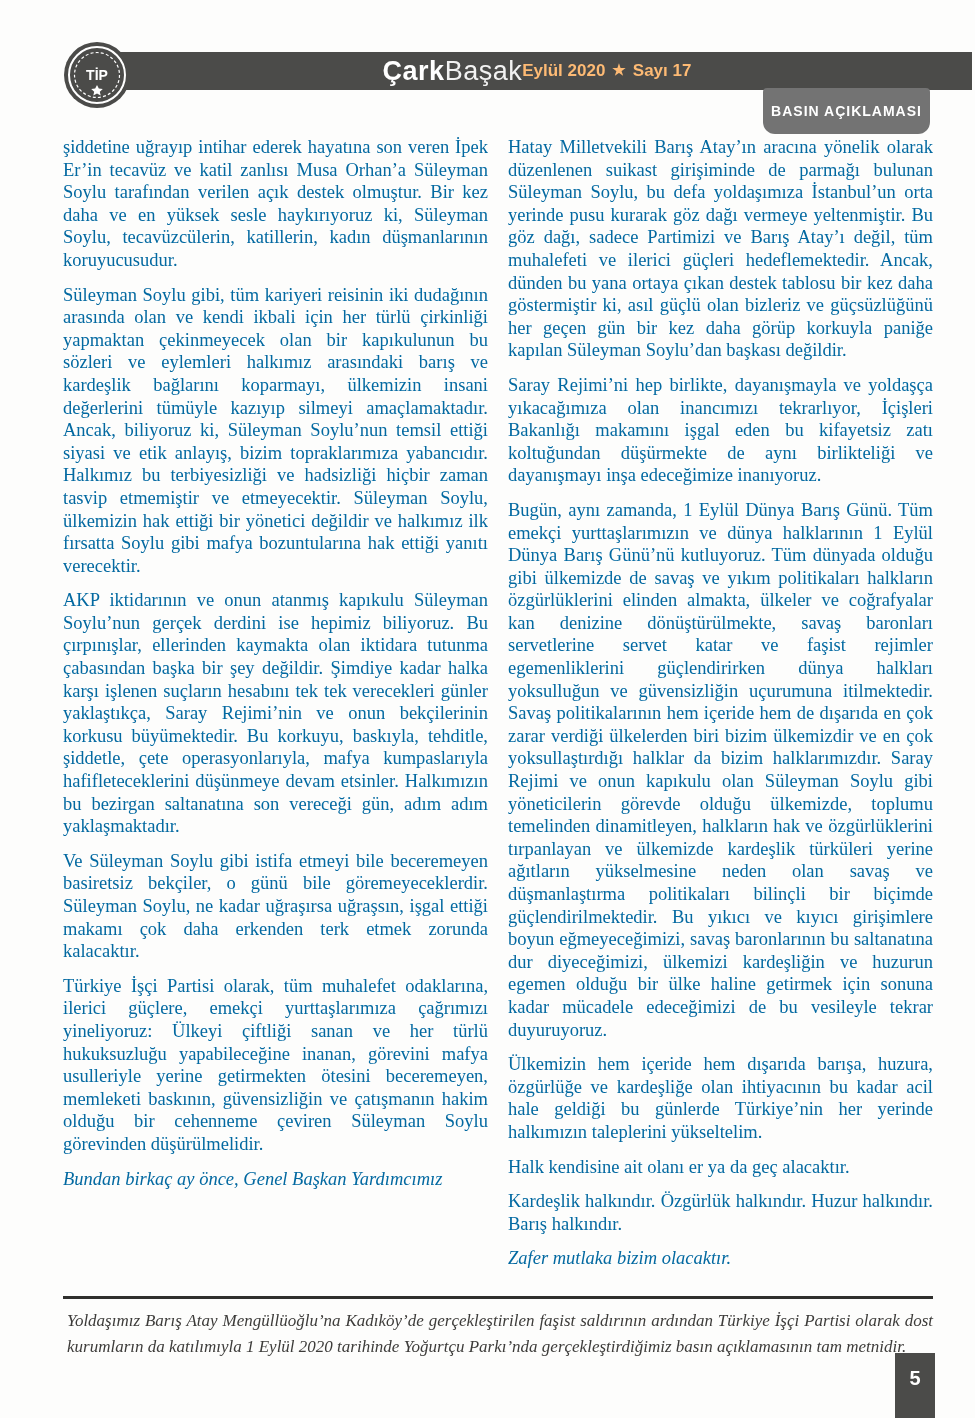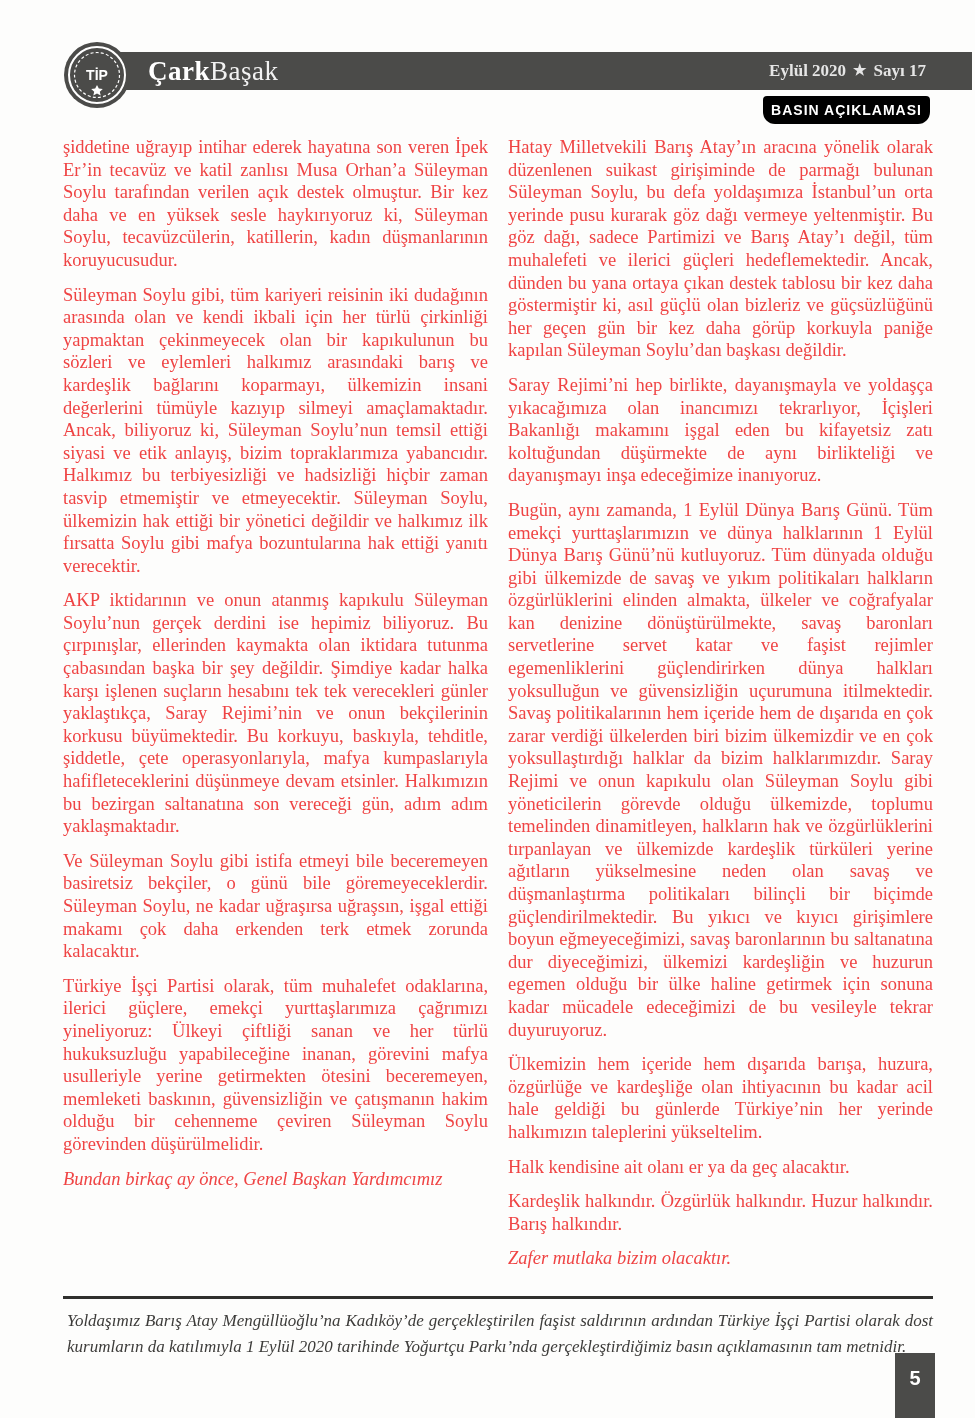--- a/index.html
+++ b/index.html
@@ -17,76 +17,76 @@
   }
 
   
   .header-bar {
     position: absolute;
     left: 90px; top: 52px;
     width: 882px; height: 38px;
     background: #4b4b49;
     display: flex;
     align-items: center;
-    justify-content: space-between;
-    font-family: Liberation Serif, serif;
+    justify-content: center;
+    font-family: Liberation Sans, sans-serif;
   }
   .brand {
     padding-left: 58px;
     color: #ffffff;
     font-size: 27px;
     letter-spacing: 0.5px;
     white-space: nowrap;
   }
   .brand .bold { font-weight: bold; }
   .brand .light { font-weight: normal; color: #f2f2f2; }
   .issue-line {
     padding-right: 46px;
-    color: #e5e5e5;
+    color: #fdba74;
     font-size: 17px;
     font-weight: bold;
     display: flex;
     align-items: center;
     gap: 7px;
     white-space: nowrap;
   }
   .issue-line .star { font-size: 15px; position: relative; top: -1px; }
 
   .logo-wrap {
     position: absolute;
     left: 64px; top: 42px;
     width: 66px; height: 66px;
   }
   .badge {
     position: absolute;
-    top: 96px;
+    top: 88px;
     left: 763px;
     width: 167px;
-    height: 28px;
-    background: #000000;
+    height: 46px;
+    background: #737373;
     border-radius: 4px 4px 12px 12px;
     color: #ffffff;
     font-family: "Liberation Sans", sans-serif;
     font-size: 14px;
     font-weight: bold;
     letter-spacing: 1px;
     display: flex;
     align-items: center;
     justify-content: center;
     white-space: nowrap;
   }
 
   
   .columns {
     position: absolute;
     left: 63px; top: 136px;
     width: 870px;
     display: flex;
     gap: 20px;
-    color: #ef4444;
+    color: #0369a1;
     justify-content: center;
   }
   .col { width: 425px; }
   .col p {
     margin: 0 0 12px 0;
     font-size: 18.5px;
     line-height: 22.6px;
     text-align: justify;
   }
   .col p:last-child { margin-bottom: 0; font-style: italic; }

